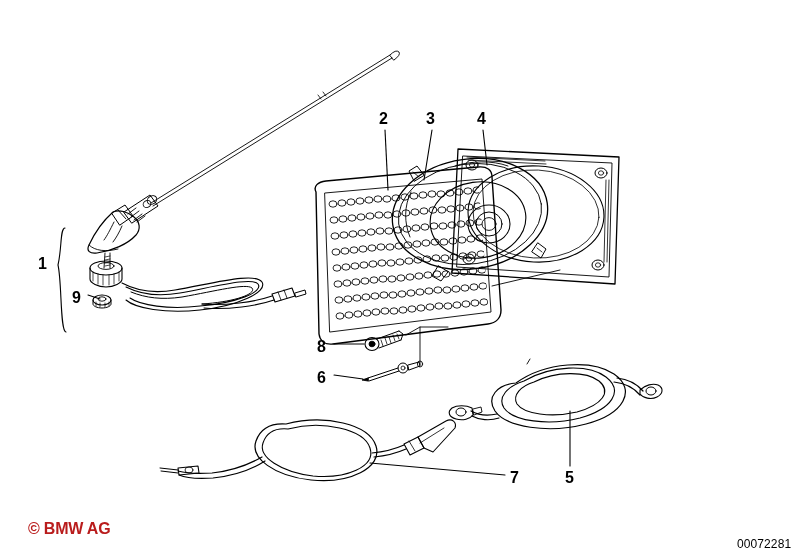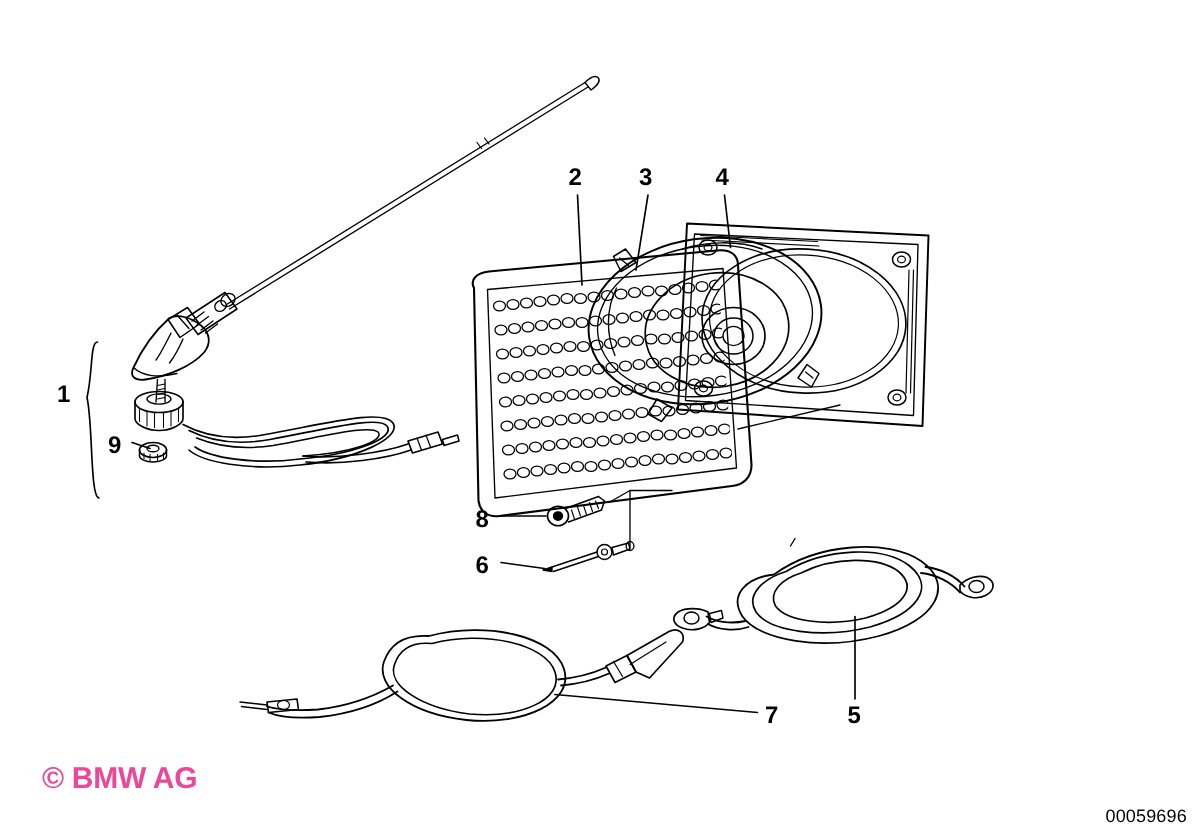--- a/index.html
+++ b/index.html
@@ -20,25 +20,25 @@
   #diagram-svg {
     position: absolute;
     left: 0;
     top: 0;
     width: 799px;
     height: 559px;
   }
   .footer-left {
     position: absolute;
     left: 28px;
-    top: 508px;
-    font-size: 20px;
+    top: 520px;
+    font-size: 16px;
     font-weight: bold;
     letter-spacing: -0.2px;
-    color: #ec4899;
+    color: #b91c1c;
     white-space: nowrap;
   }
   .footer-right {
     position: absolute;
     left: 737px;
     top: 537px;
     font-size: 12px;
     color: #000000;
     white-space: nowrap;
     letter-spacing: 0.1px;
@@ -471,15 +471,15 @@
   <div class="callout" style="left:379px; top:111px;">2</div>
   <div class="callout" style="left:426px; top:111px;">3</div>
   <div class="callout" style="left:477px; top:111px;">4</div>
   <div class="callout" style="left:565px; top:470px;">5</div>
   <div class="callout" style="left:317px; top:370px;">6</div>
   <div class="callout" style="left:510px; top:470px;">7</div>
   <div class="callout" style="left:317px; top:339px;">8</div>
   <div class="callout" style="left:72px; top:290px;">9</div>
 
   <div class="footer-left">© BMW AG</div>
-  <div class="footer-right">00059696</div>
+  <div class="footer-right">00072281</div>
 
 </div>
 
 </body></html>

